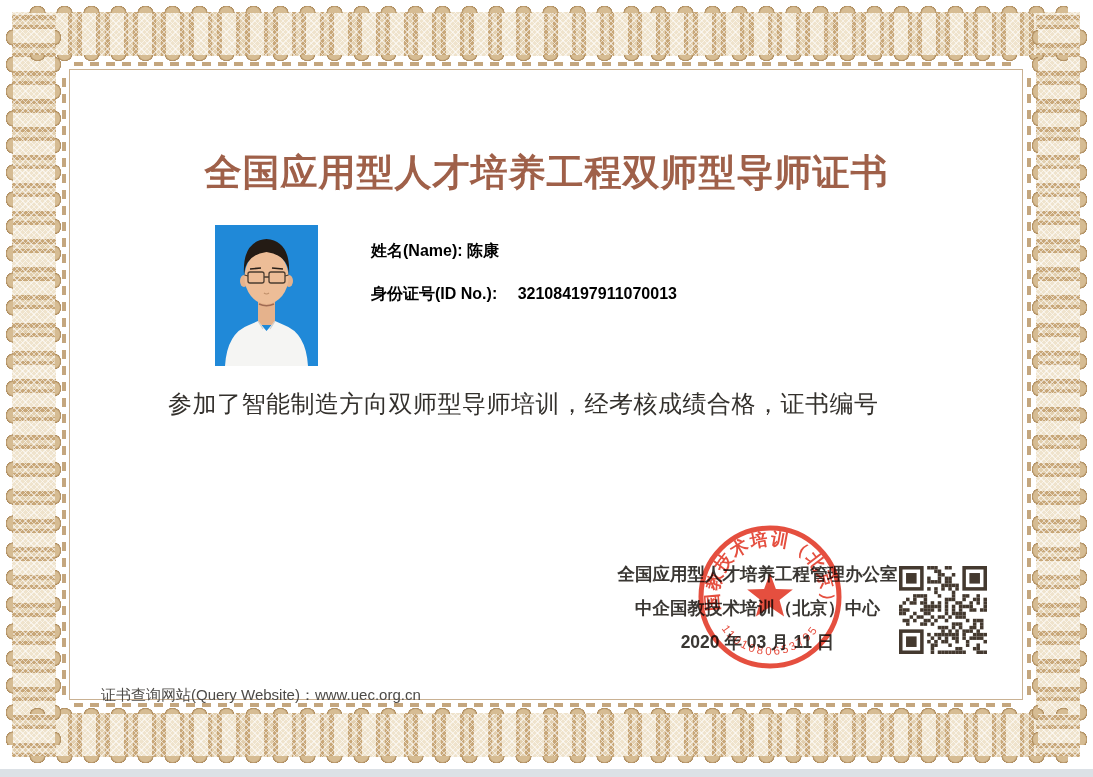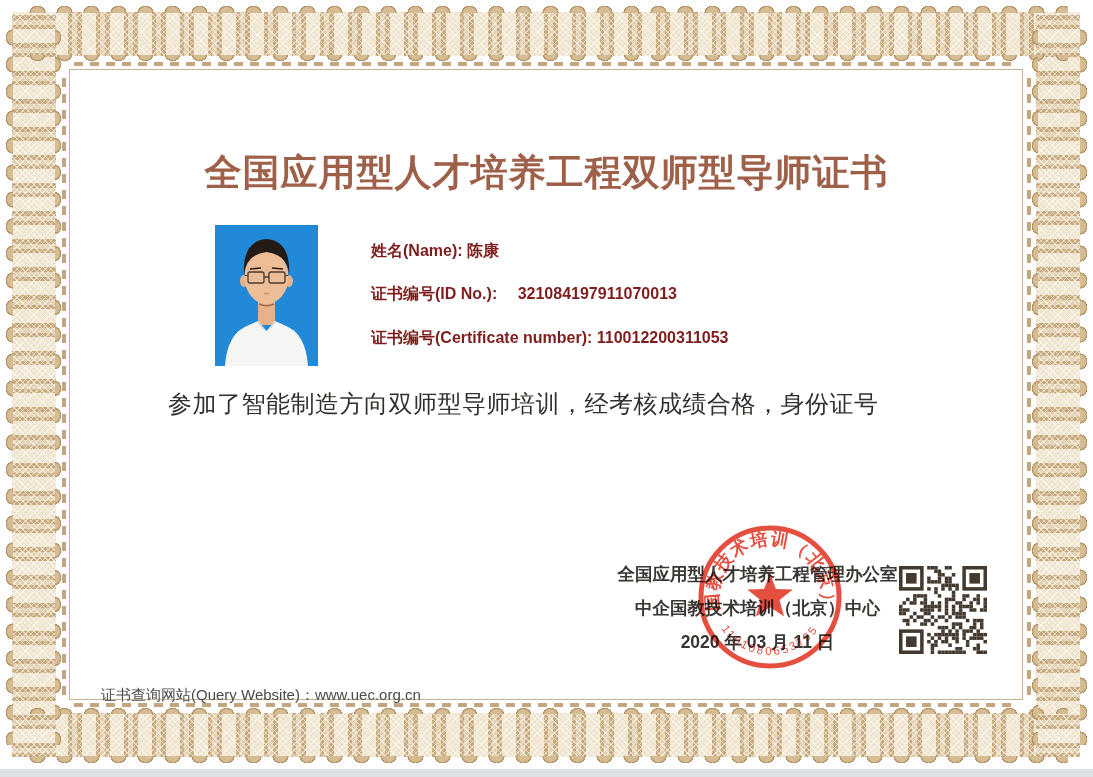--- a/index.html
+++ b/index.html
@@ -50,21 +50,21 @@
   .micro-top{left:74px;right:75px;top:62px;}
   .micro-bottom{left:74px;right:75px;bottom:62px;}
   .micro-left{left:62px;top:74px;bottom:74px;}
   .micro-right{right:62px;top:74px;bottom:74px;}
   .content-line{position:absolute;left:69px;top:69px;right:70px;bottom:69px;border:1px solid #c9b193;}
 
   
   .title{position:absolute;left:0;right:0;top:148px;text-align:center;
          font-size:37px;font-weight:bold;color:#9f6049;letter-spacing:1px;}
   .photo{position:absolute;left:215px;top:225px;width:103px;height:141px;}
-  .field-row{position:absolute;left:371px;font-size:16px;font-weight:bold;color:#7f1d1d;white-space:nowrap;}
+  .field-row{position:absolute;left:371px;font-size:16px;font-weight:bold;color:#000000;white-space:nowrap;}
   .fr1{top:241px;}.fr2{top:284px;}.fr3{top:328px;}
   .fr2 .field-value{margin-left:16px;margin-top:8px;}
   .body-text{position:absolute;left:100px;top:380px;width:830px;font-size:24px;
              color:#33302c;line-height:47px;letter-spacing:0.5px;}
   .body-line1{text-indent:68px;}
   .issuer{position:absolute;left:560px;top:557px;width:395px;text-align:center;
           font-size:17.5px;font-weight:bold;color:#3a3733;line-height:34px;}
   .seal{position:absolute;left:685px;top:512px;mix-blend-mode:multiply;opacity:.9;}
   .qr{position:absolute;left:899px;top:566px;width:88px;height:88px;}
   .footer{position:absolute;left:101px;top:686px;font-size:15px;color:#4c4a47;}
@@ -113,28 +113,25 @@
         <path d="M35,44 L46,43 M57,43 L68,44" stroke="#2a2019" stroke-width="1.6" fill="none"></path>
         <path d="M49,68 Q51.5,70 54,68" stroke="#c08f69" stroke-width="1.2" fill="none"></path>
         <path d="M44,79 Q51.5,82.5 59,79" stroke="#a06b53" stroke-width="1.5" fill="none"></path>
       </svg>
     </div>
 
     <div class="field-row fr1">
       <span class="field-label">姓名(Name): </span><span class="field-value">陈康</span>
     </div>
     <div class="field-row fr2">
-      <span class="field-label">证书编号(ID No.): </span><span class="field-value">321084197911070013</span>
-    </div>
-    <div class="field-row fr3">
-      <span class="field-label">证书编号(Certificate number): </span><span class="field-value">110012200311053</span>
+      <span class="field-label">身份证号(ID No.): </span><span class="field-value">321084197911070013</span>
     </div>
 
     <div class="body-text">
-      <div class="body-line1">参加了智能制造方向双师型导师培训，经考核成绩合格，身份证号</div>
+      <div class="body-line1">参加了智能制造方向双师型导师培训，经考核成绩合格，证书编号</div>
     </div>
 
     <div class="issuer">
       <div>全国应用型人才培养工程管理办公室</div>
       <div>中企国教技术培训（北京）中心</div>
       <div>2020 年 03 月 11 日</div>
     </div>
 
     <svg class="seal" width="170" height="170" viewBox="-85 -85 170 170" xmlns="http://www.w3.org/2000/svg">
       <defs>

